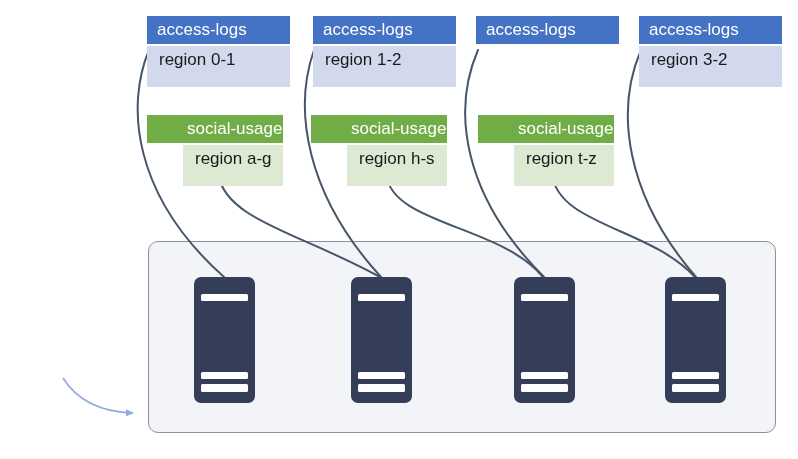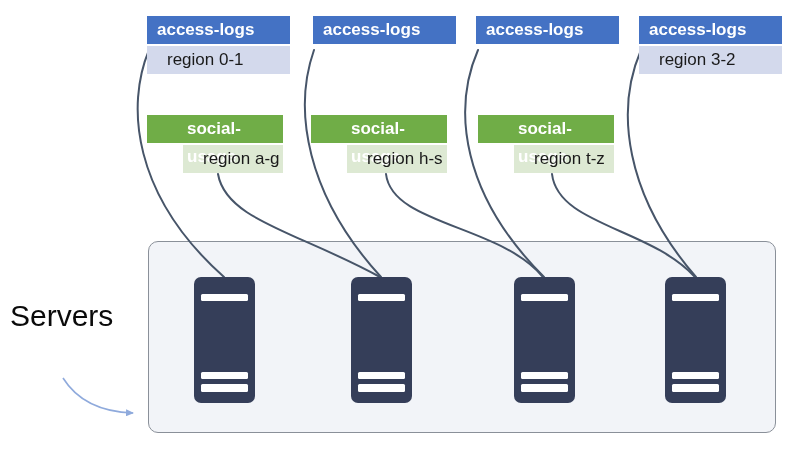--- a/index.html
+++ b/index.html
@@ -26,25 +26,25 @@
   .server .bar{
     position:absolute;left:7px;width:47px;background:#ffffff;border-radius:1.5px;
   }
   .server .b1{top:17px;height:7px;}
   .server .b2{top:95px;height:7px;}
   .server .b3{top:107px;height:8px;}
   
   .table-box{position:absolute;z-index:4;}
   .table-box .hdr{
     height:28px;line-height:28px;padding-left:10px;
-    font-size:17px;font-weight:bold;color:var(--header-text,#FFFFFF);
+    font-size:17px;font-weight:normal;color:var(--header-text,#FFFFFF);
     box-sizing:border-box;
   }
   .table-box .row{
-    height:28px;line-height:28px;padding-left:20px;margin-top:2px;
+    height:41px;line-height:28px;padding-left:12px;margin-top:2px;
     font-size:17px;color:var(--row-text,#1A1A1A);
     box-sizing:border-box;
   }
   .table-box.access{top:16px;width:143px;}
   .table-box.social{top:115px;width:136px;}
   .access .hdr{background:var(--access-header,#4472C4);}
   .access .row{background:var(--access-row,#D3D9EC);}
   .social .hdr{background:var(--social-header,#70AD47);padding-left:40px;}
   .social .row{background:var(--social-row,#DDE9D3);margin-left:36px;}
   
@@ -96,20 +96,21 @@
     <span class="bar b2"></span>
     <span class="bar b3"></span>
   </div>
 
   <div class="table-box access" style="left:147px">
     <div class="hdr">access-logs</div>
     <div class="row">region 0-1</div>
   </div>
   <div class="table-box access" style="left:313px">
     <div class="hdr">access-logs</div>
+    <div class="row">region 1-2</div>
   </div>
   <div class="table-box access" style="left:476px">
     <div class="hdr">access-logs</div>
   </div>
   <div class="table-box access" style="left:639px">
     <div class="hdr">access-logs</div>
     <div class="row">region 3-2</div>
   </div>
 
   <div class="table-box social" style="left:147px">
@@ -119,16 +120,15 @@
   <div class="table-box social" style="left:311px">
     <div class="hdr">social-usage</div>
     <div class="row">region h-s</div>
   </div>
   <div class="table-box social" style="left:478px">
     <div class="hdr">social-usage</div>
     <div class="row">region t-z</div>
   </div>
 
   <div class="rs-label">
-    <div>Servers</div>
   </div>
 
 </div>
 
 </body></html>

